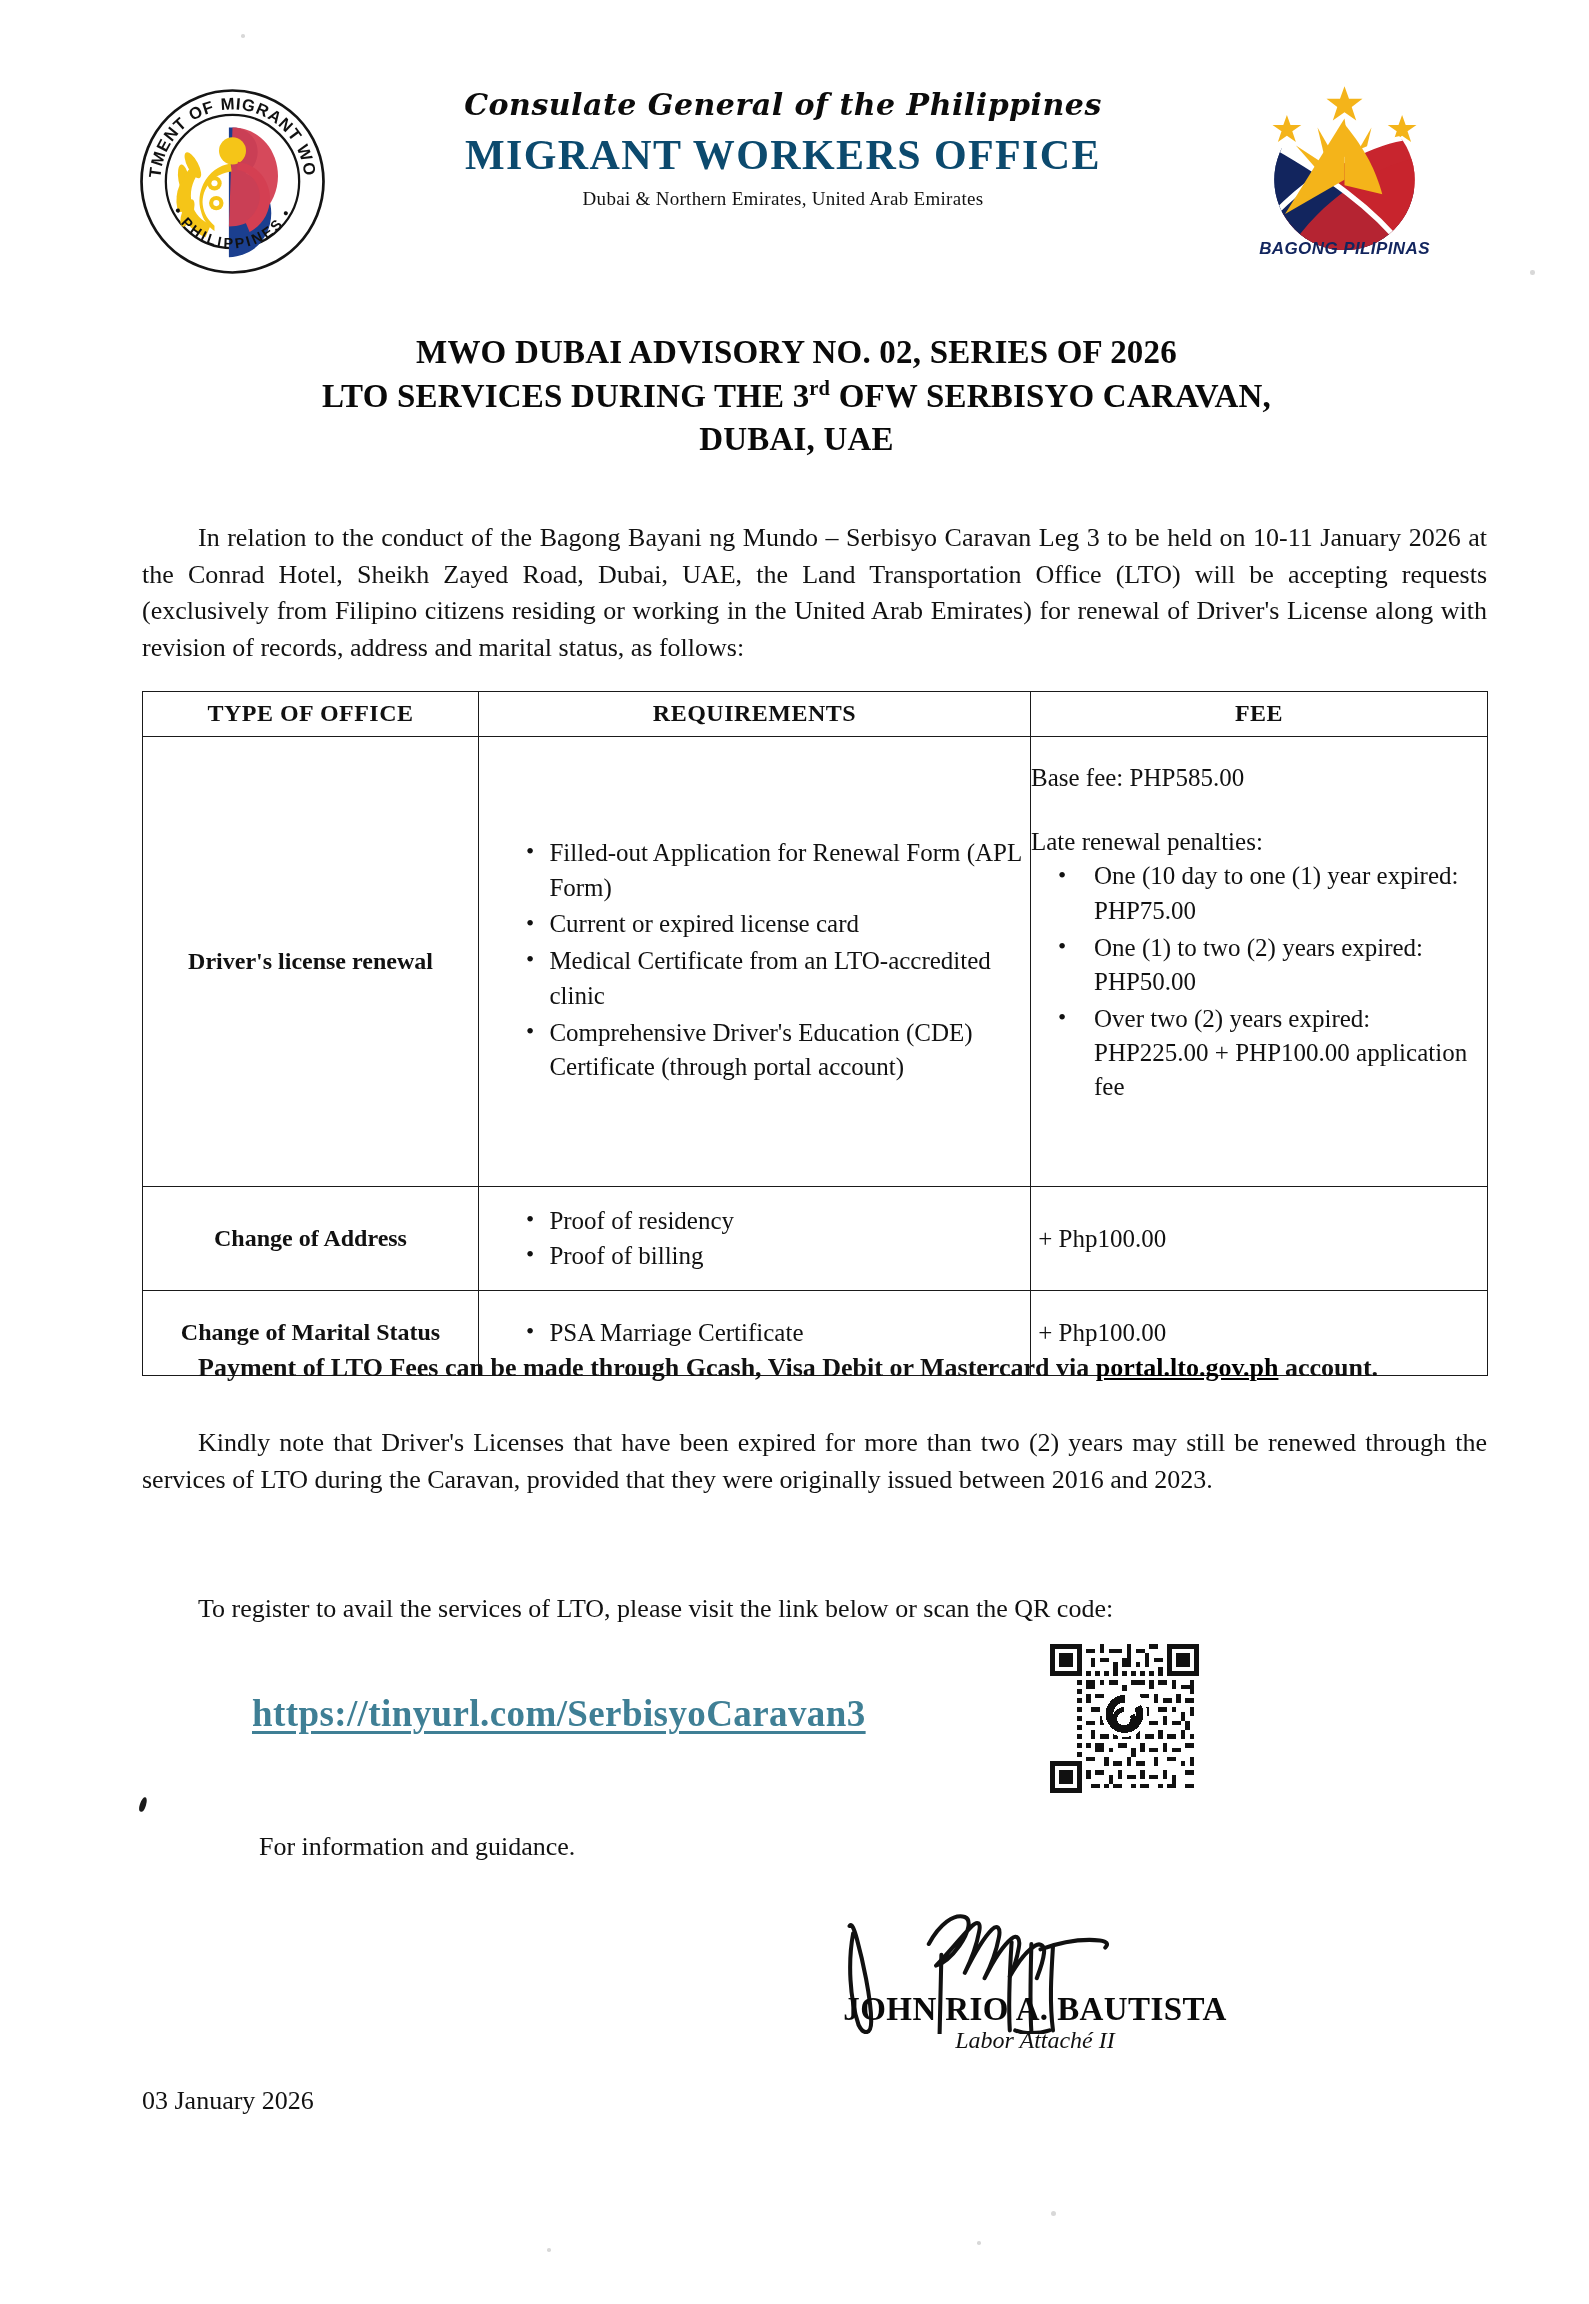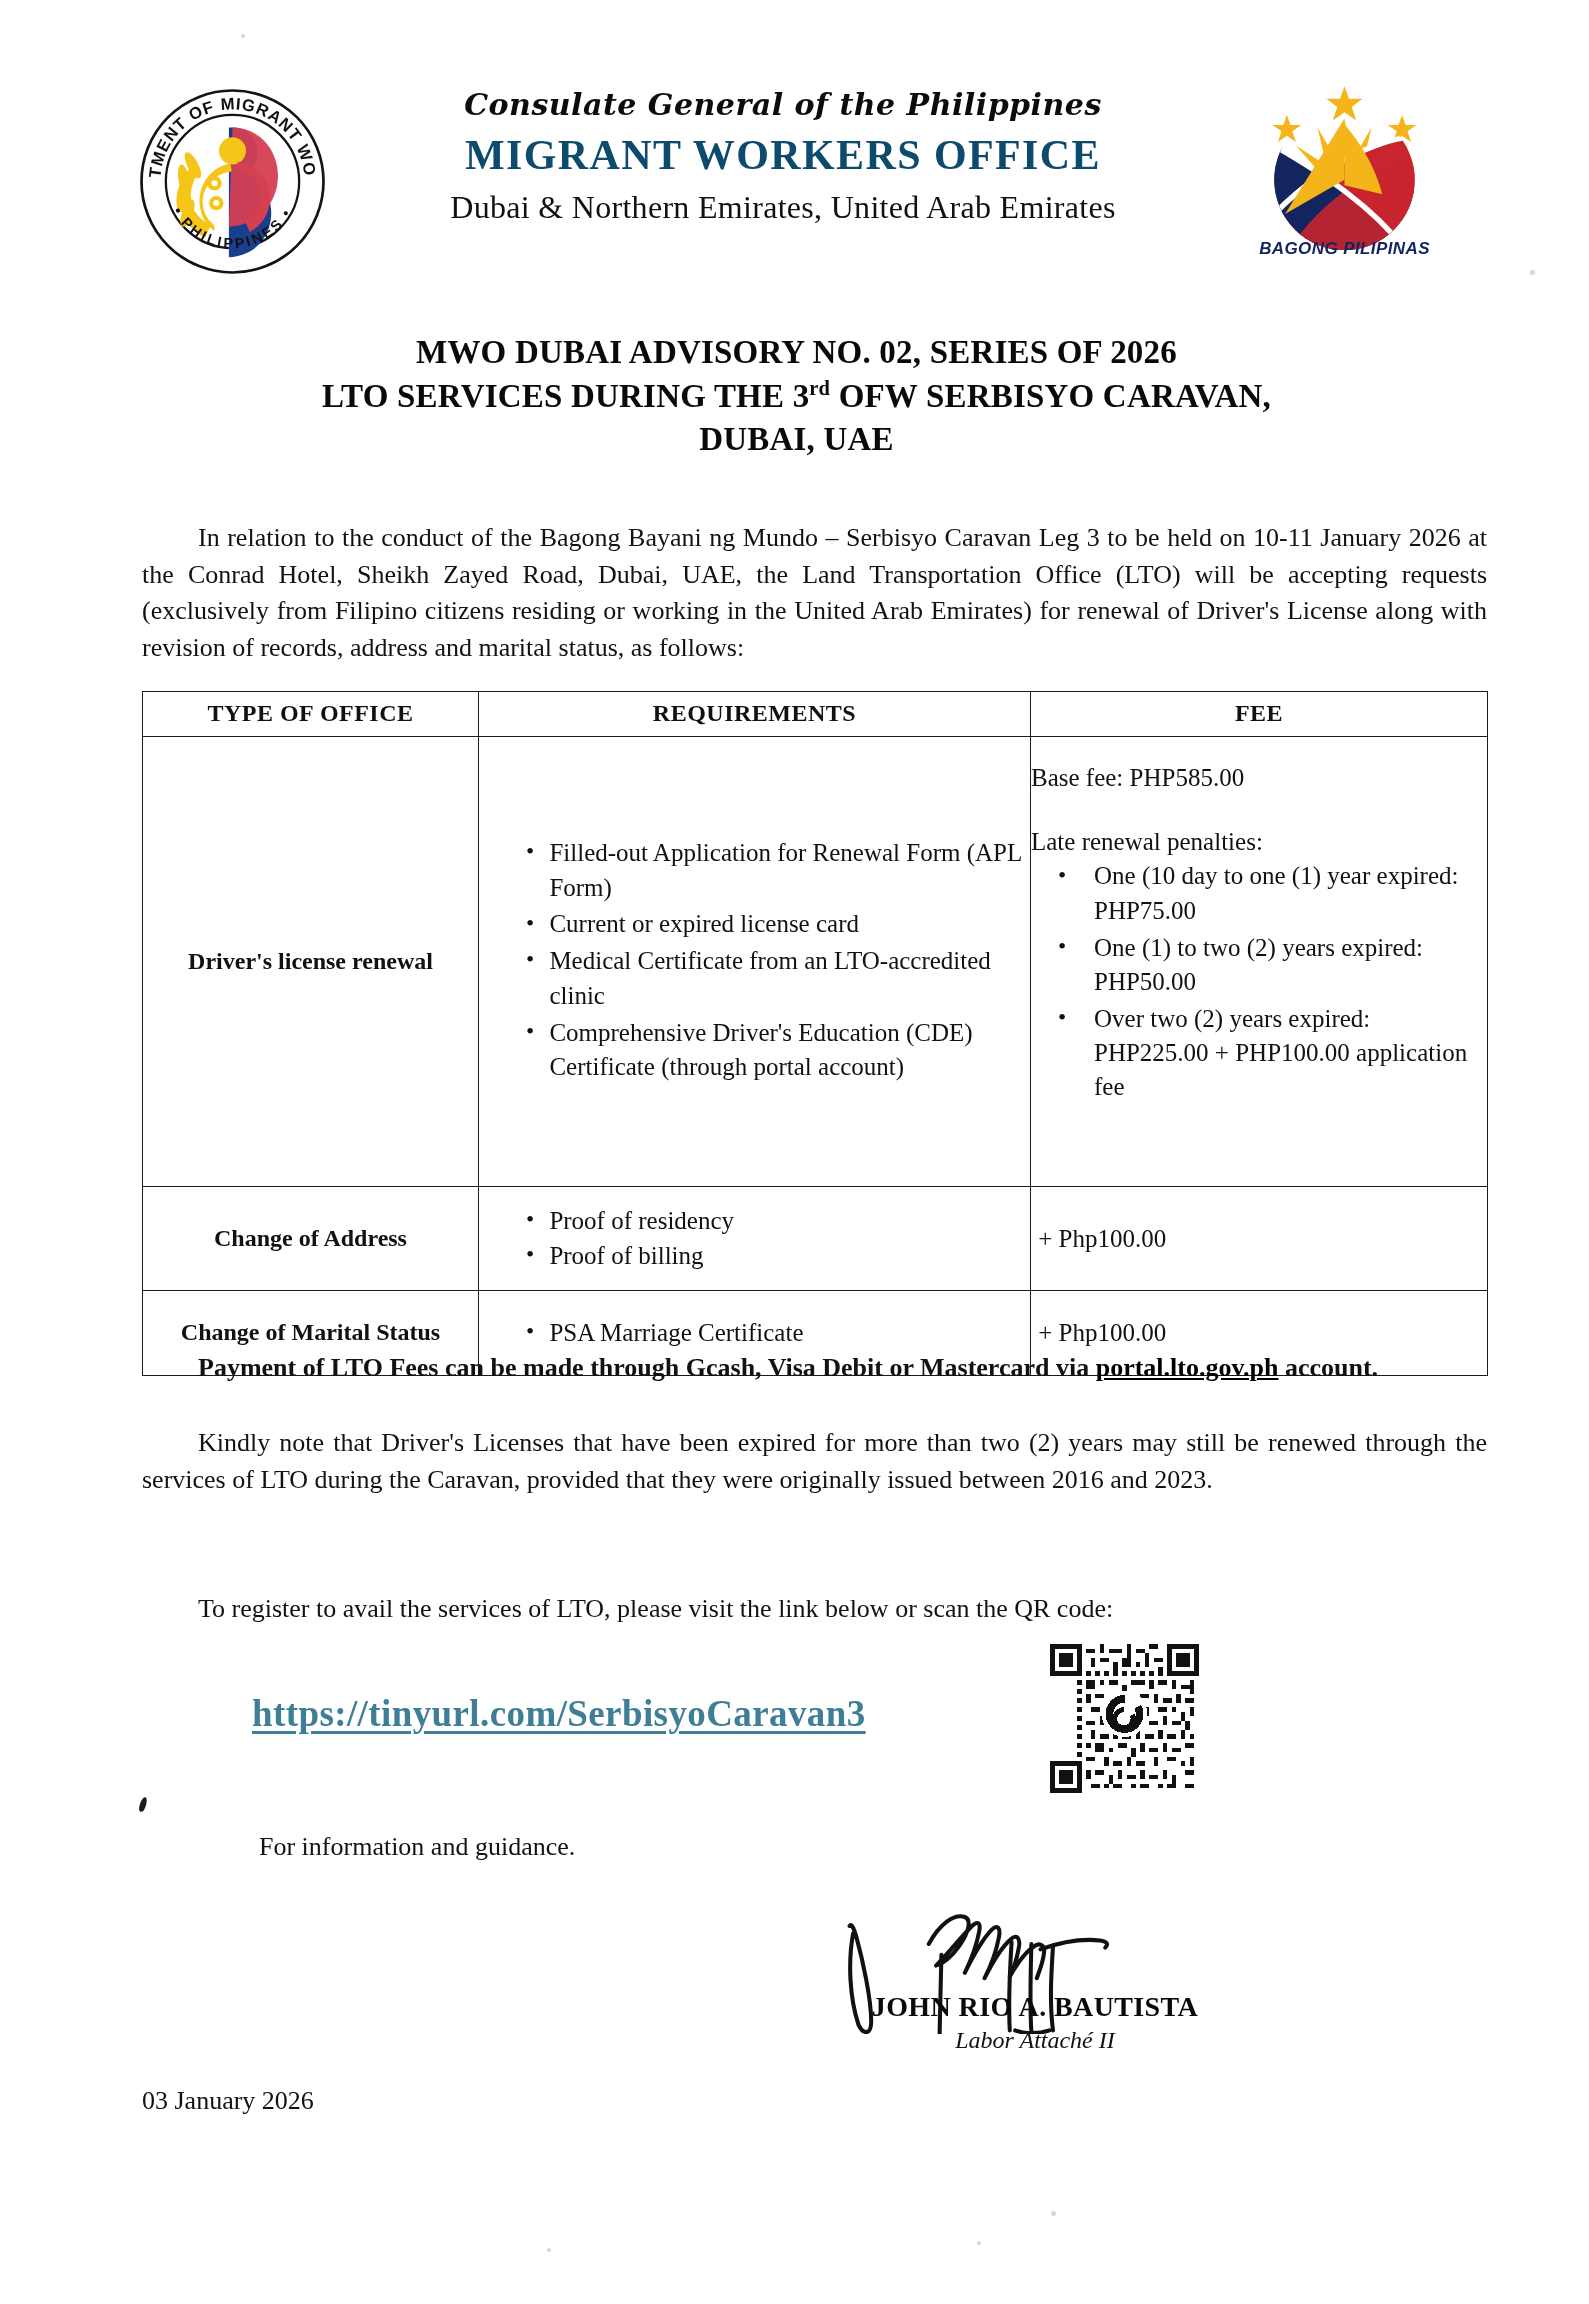--- a/index.html
+++ b/index.html
@@ -55,21 +55,21 @@
     font-family: "Liberation Serif", "DejaVu Serif", serif;
     font-weight: bold;
     font-size: 42px;
     letter-spacing: 1.4px;
     line-height: 1.25;
     margin-top: 8px;
     color: #0c4a6e;
   }
   .hdr-line3 {
     font-family: "Liberation Serif", "DejaVu Serif", serif;
-    font-size: 32px;
+    font-size: 19px;
     letter-spacing: 0.3px;
     line-height: 1.2;
     margin-top: 6.3px;
     color: #111;
   }
   .bagong {
     position: absolute;
     left: 1231px; top: 9px;
     width: 227px; height: 198px;
   }
@@ -255,21 +255,21 @@
     left: 846px; top: 1899px;
     width: 378px; height: 135px;
     pointer-events: none;
   }
   .sig-name {
     position: absolute;
     left: 819px; top: 1991px;
     width: 432px;
     text-align: center;
     font-weight: bold;
-    font-size: 28px;
+    font-size: 33px;
     letter-spacing: 0.4px;
     color: #0a0a0a;
   }
   .sig-title {
     position: absolute;
     left: 819px; top: 2027px;
     width: 432px;
     text-align: center;
     font-style: italic;
     font-size: 24px;

